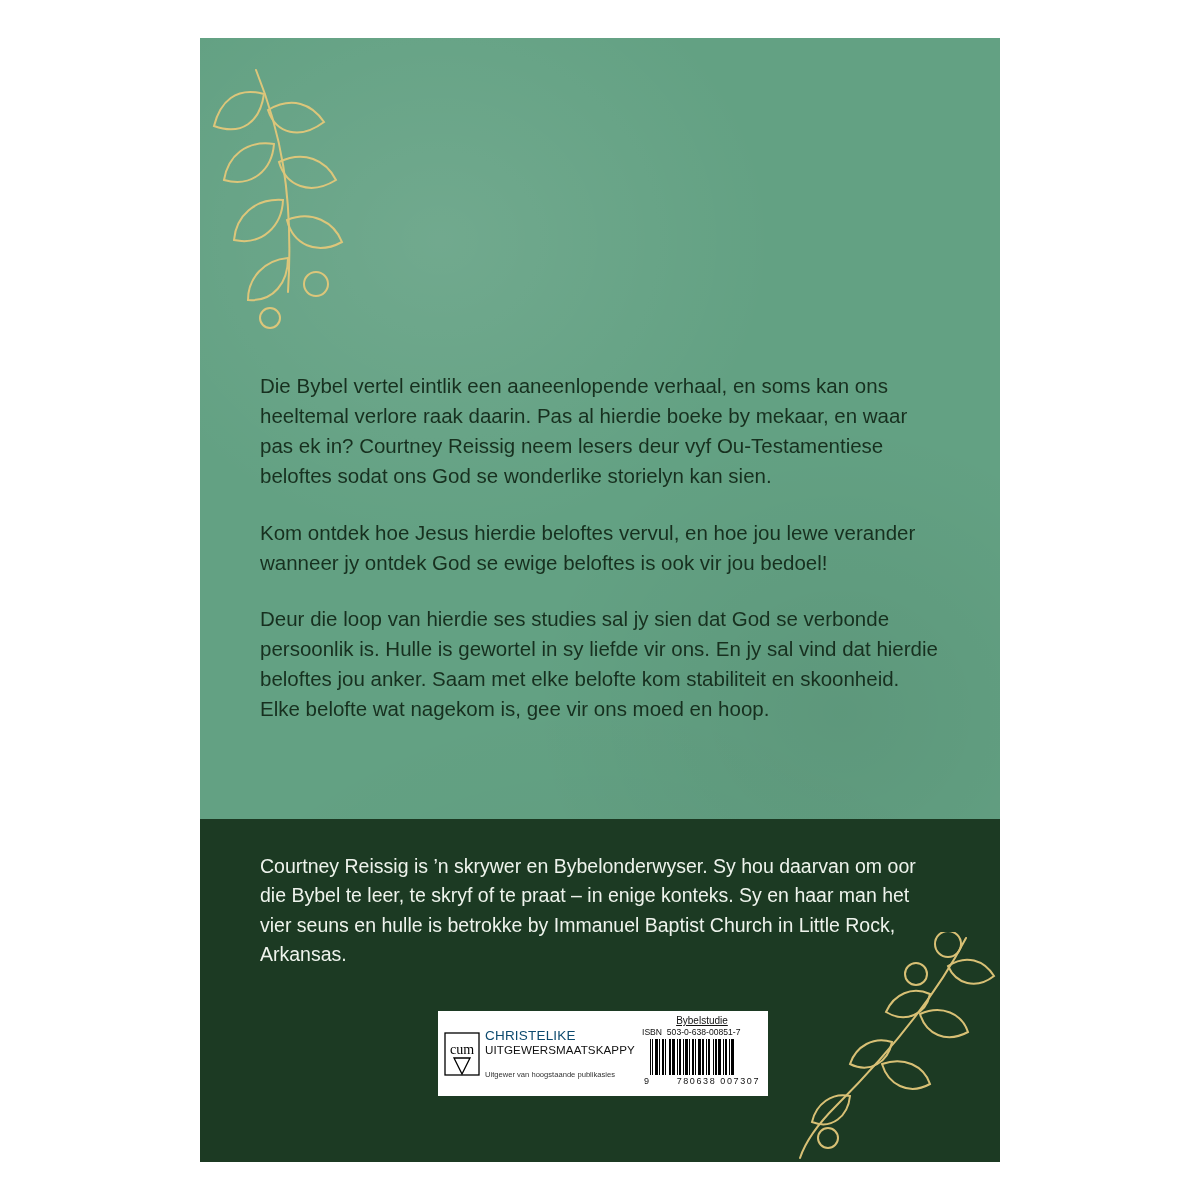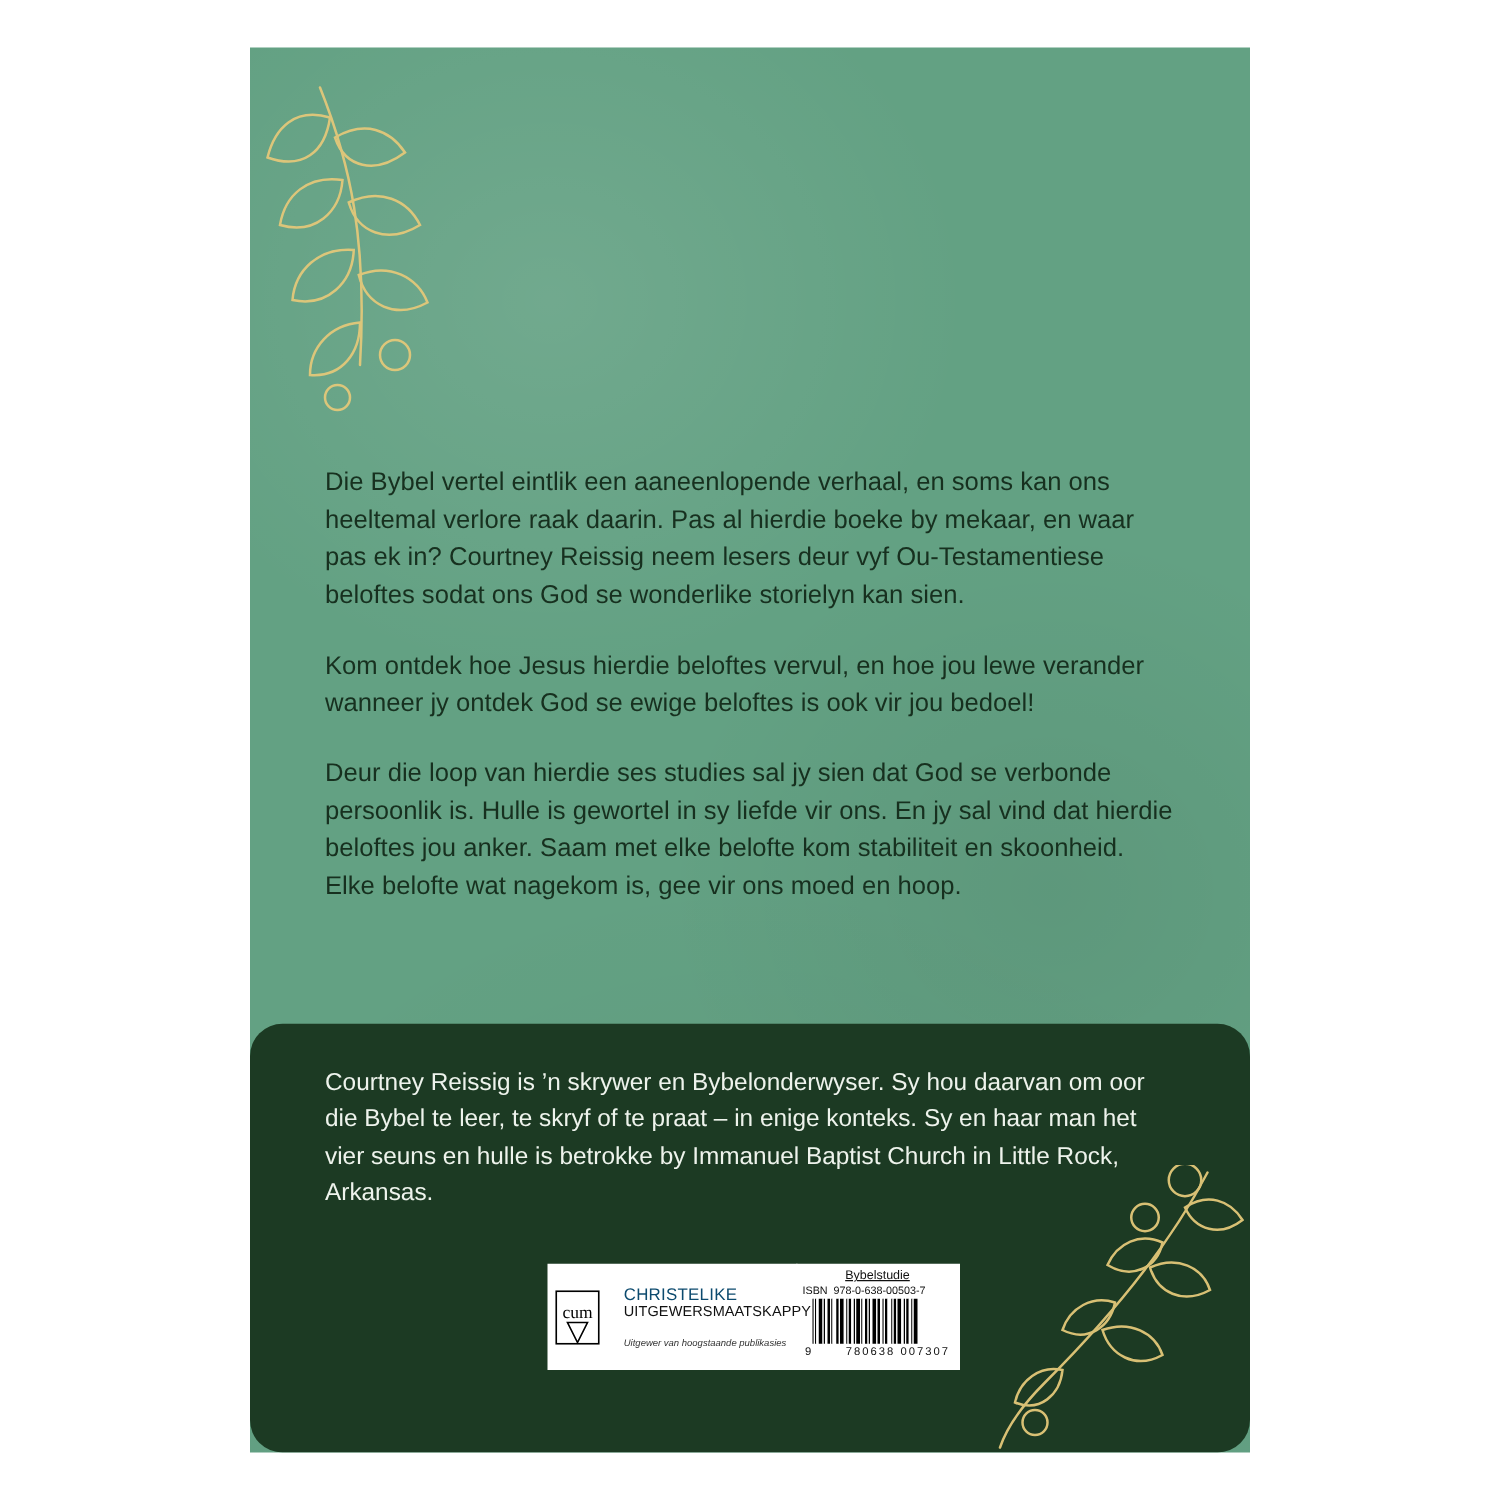--- a/index.html
+++ b/index.html
@@ -82,21 +82,20 @@
 
   
   .bottom-band {
     position: absolute;
     left: 0;
     right: 0;
     bottom: 0;
     height: 343px;
     background: #1c3a23;
     overflow: hidden;
-    border-radius: 26px;
   }
 
   .author-bio {
     position: absolute;
     left: 60px;
     right: 60px;
     top: 33px;
     color: #eef3ec;
     font-size: 19.5px;
     line-height: 1.50;
@@ -120,37 +119,36 @@
     align-items: center;
     padding: 5px 4px 5px 6px;
     box-sizing: border-box;
     border-right: 1px solid #ffffff;
   }
   .pub-logo {
     width: 36px;
     height: 44px;
     flex: 0 0 36px;
     position: relative;
-    margin-right: 19px;
+    margin-right: 5px;
   }
   .pub-text { line-height: 1.12; }
   .pub-name {
     color: #0c4a6e;
     font-size: 13.5px;
     letter-spacing: 0.2px;
   }
   .pub-name2 {
     color: #111111;
     font-size: 11.6px;
     letter-spacing: 0.1px;
   }
   .pub-tag {
     color: #333333;
     font-size: 7.6px;
-    font-style: italic;
     margin-top: 15px;
   }
 
   .barcode-area {
     flex: 1;
     position: relative;
     padding: 4px 6px 2px 4px;
     box-sizing: border-box;
   }
   .cat-label {
@@ -246,21 +244,21 @@
           <div class="pub-name">CHRISTELIKE</div>
           <div class="pub-name2">UITGEWERSMAATSKAPPY</div>
           <div class="pub-tag">Uitgewer van hoogstaande publikasies</div>
         </div>
       </div>
 
       <div class="barcode-area">
         <div class="cat-label">Bybelstudie</div>
         <div class="isbn-label">
           <span>ISBN</span>
-          &nbsp;<span>978-0-638-00503-7</span>
+          &nbsp;<span>503-0-638-00851-7</span>
         </div>
         <div class="bars">
           <span style="width:1px"></span>
             <span style="width:1px;background:#fff"></span>
           <span style="width:1px"></span>
             <span style="width:2px;background:#fff"></span>
           <span style="width:3px"></span>
             <span style="width:1px;background:#fff"></span>
           <span style="width:1px"></span>
             <span style="width:2px;background:#fff"></span>

